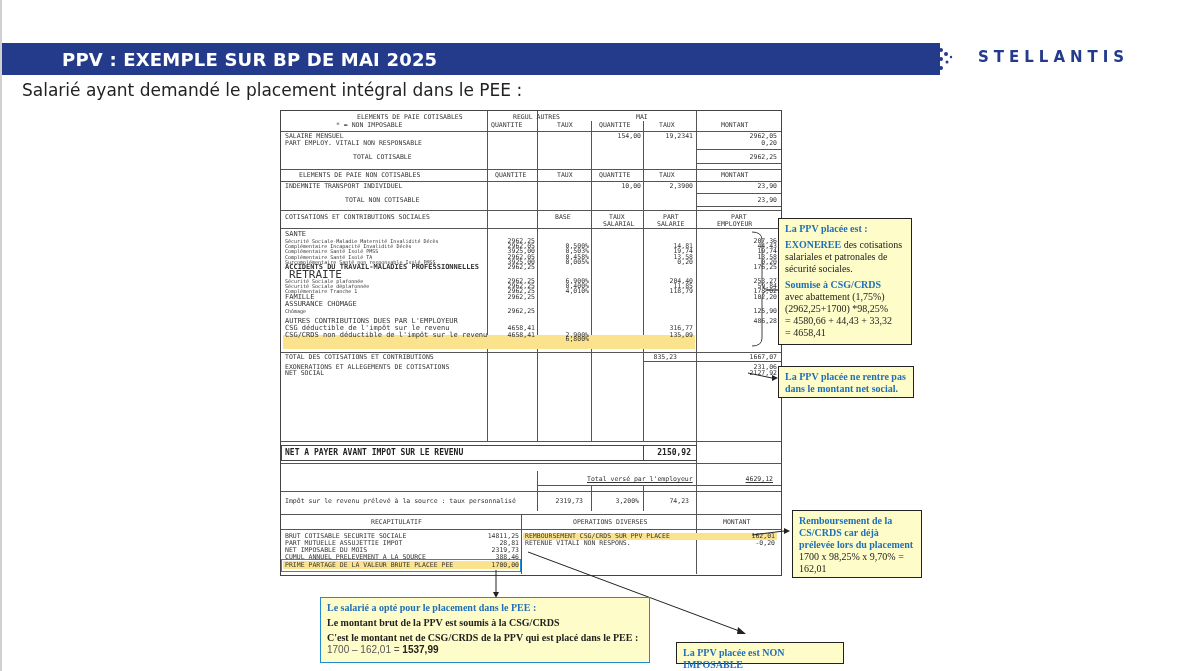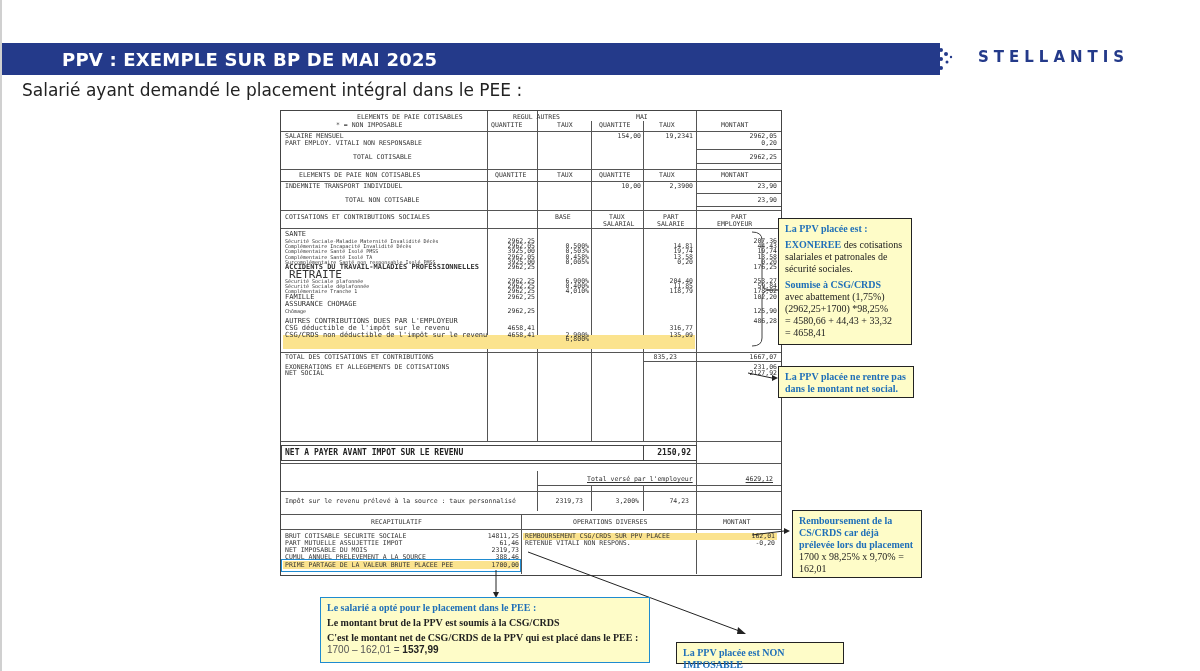--- a/index.html
+++ b/index.html
@@ -203,21 +203,21 @@
   <div class="t" style="left:442px;top:408px;">MONTANT</div>
 
   <div class="hl" style="left:2px;top:450px;width:236px;height:8px;"></div>
   <div class="hl" style="left:242px;top:422px;width:254px;height:7px;"></div>
   <div class="bluebox" style="left:0;top:448px;width:238px;height:11px;"></div>
 
   <div id="recap-rows">
       <div class="t" style="left: 4px; top: 422px;">BRUT COTISABLE SECURITE SOCIALE</div>
       <div class="t r" style="right: 262px; top: 422px;">14811,25</div>
       <div class="t" style="left: 4px; top: 429px;">PART MUTUELLE ASSUJETTIE IMPOT</div>
-      <div class="t r" style="right: 262px; top: 429px;">61,46</div>
+      <div class="t r" style="right: 262px; top: 429px;">28,81</div>
       <div class="t" style="left: 4px; top: 436px;">NET IMPOSABLE DU MOIS</div>
       <div class="t r" style="right: 262px; top: 436px;">2319,73</div>
       <div class="t" style="left: 4px; top: 443px;">CUMUL ANNUEL PRELEVEMENT A LA SOURCE</div>
       <div class="t r" style="right: 262px; top: 443px;">388,46</div>
       <div class="t" style="left: 4px; top: 451px;">PRIME PARTAGE DE LA VALEUR BRUTE PLACEE PEE</div>
       <div class="t r" style="right: 262px; top: 451px;">1700,00</div>
     </div>
   <div class="t" style="left:244px;top:422px;">REMBOURSEMENT CSG/CRDS SUR PPV PLACEE</div>
   <div class="t" style="left:244px;top:429px;">RETENUE VITALI NON RESPONS.</div>
   <div class="t r" style="right:6px;top:422px;">162,01</div>

